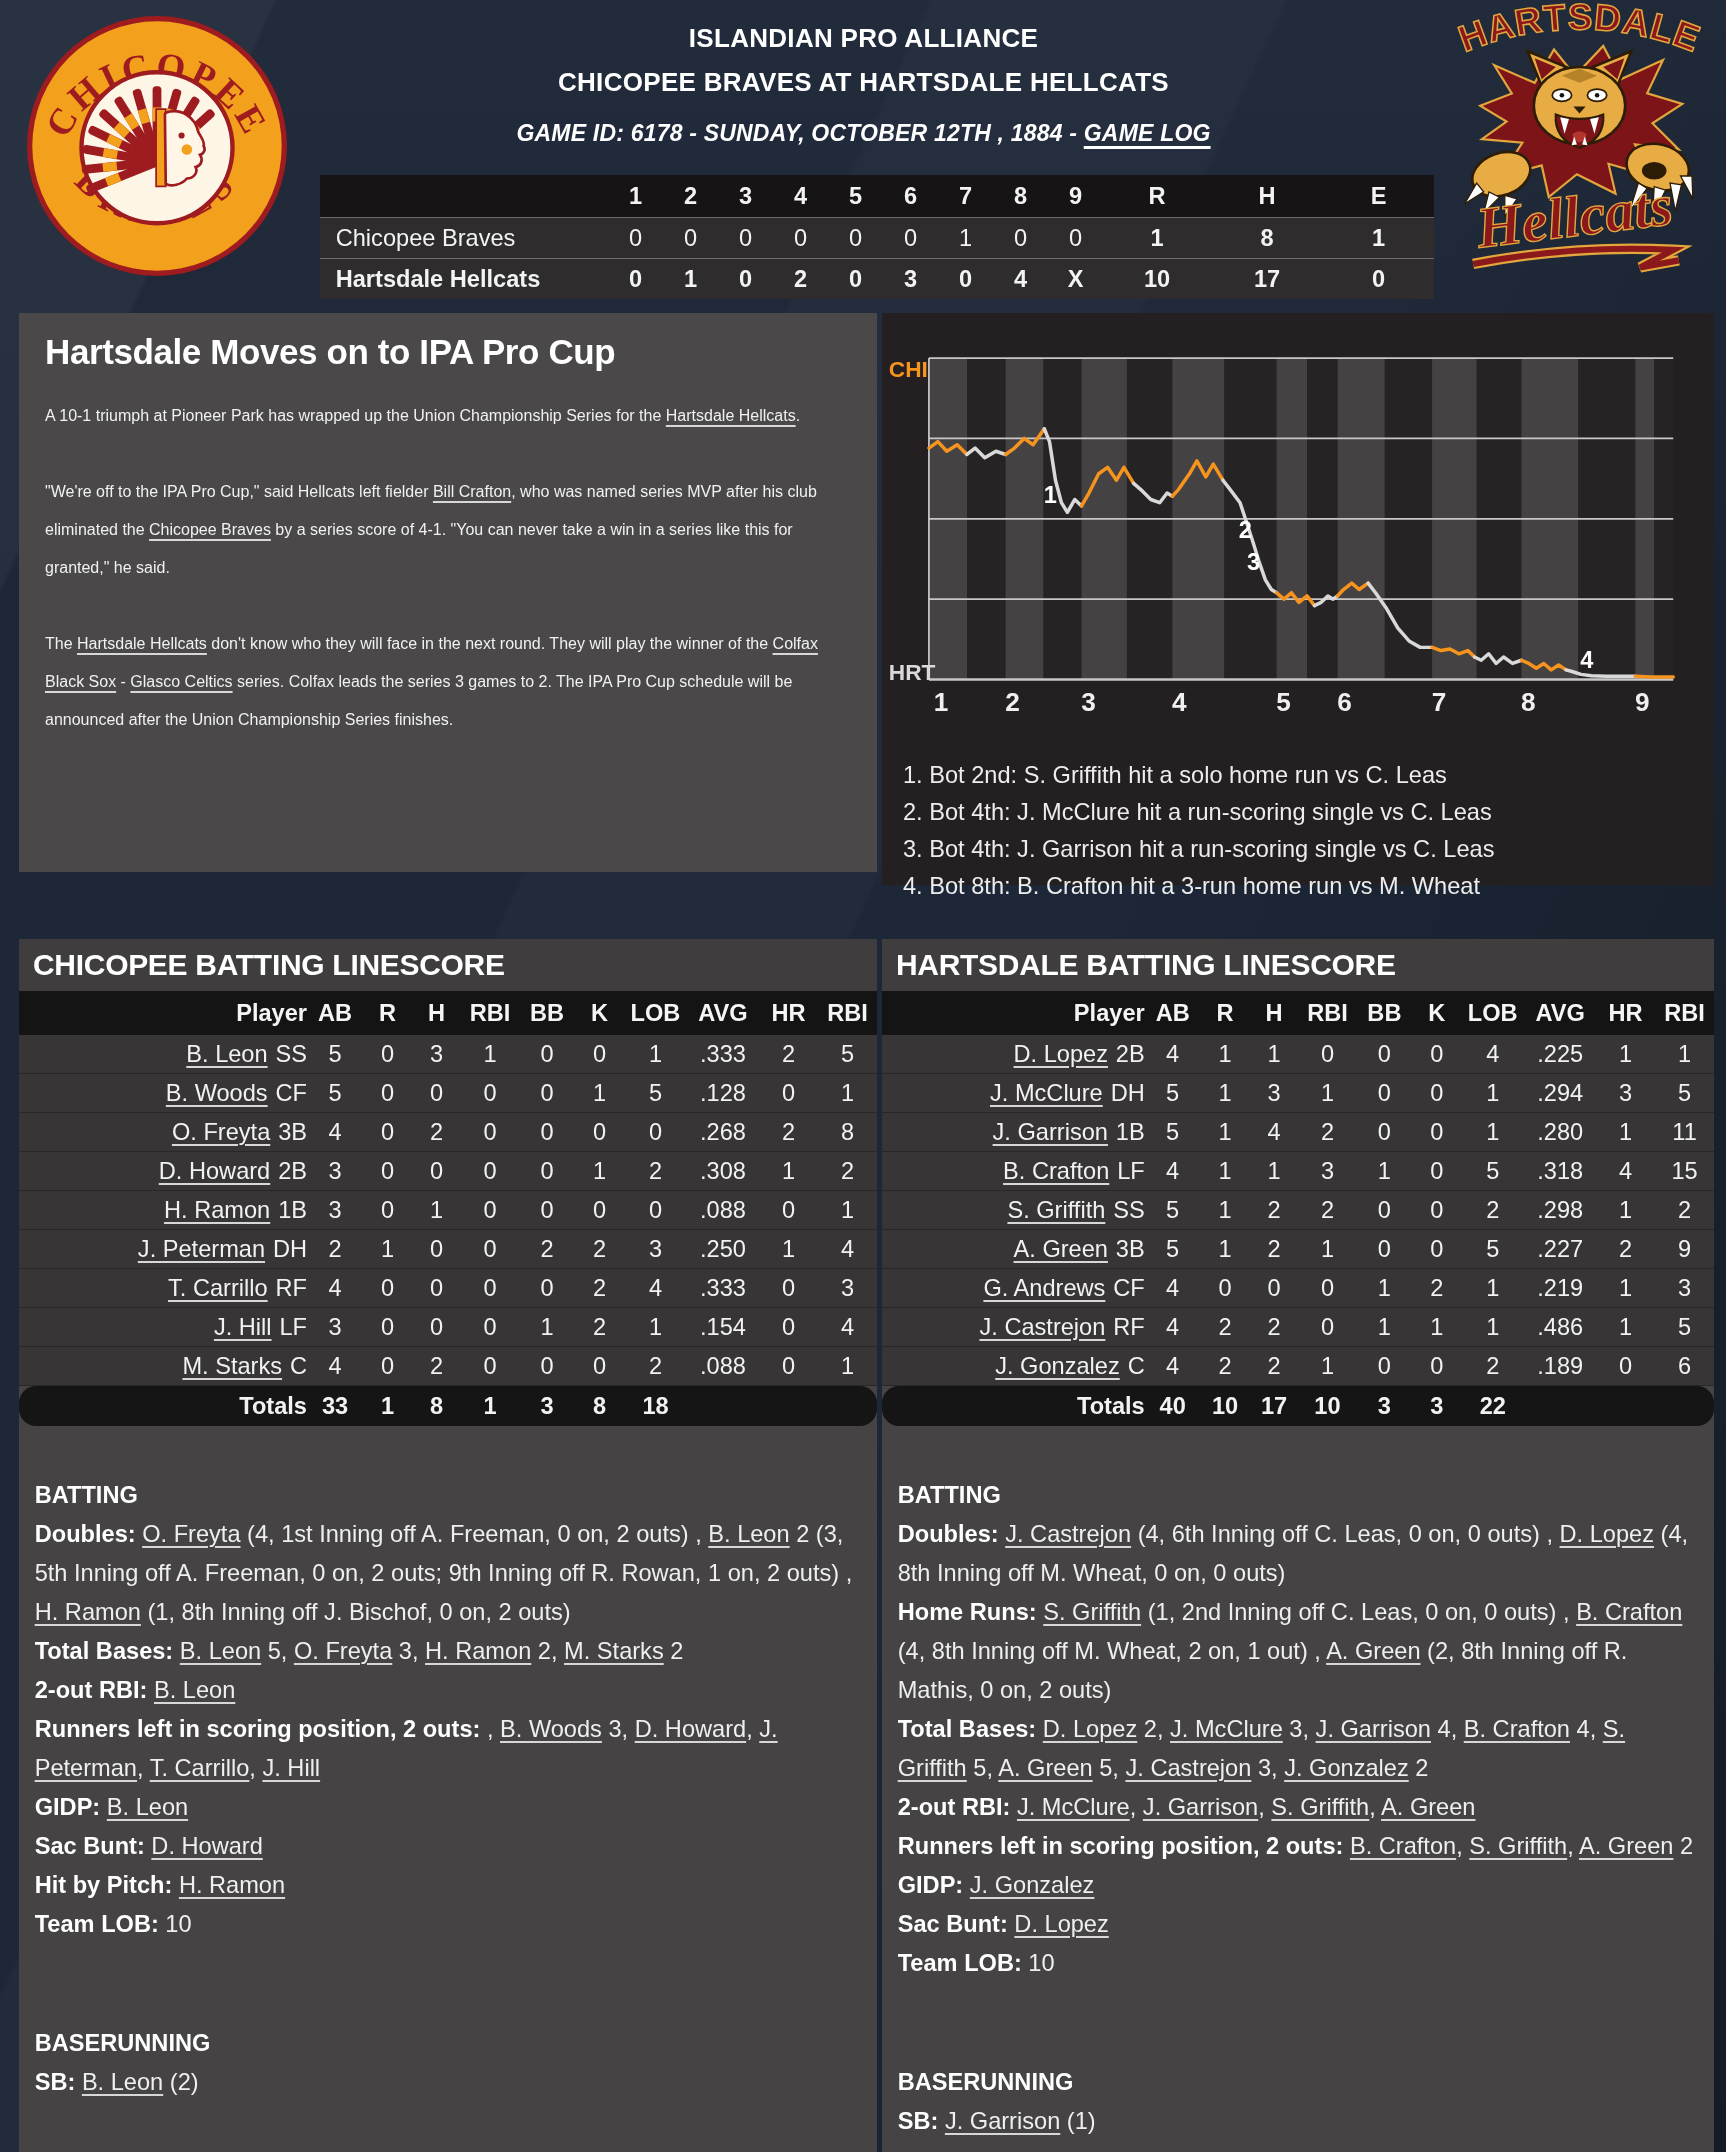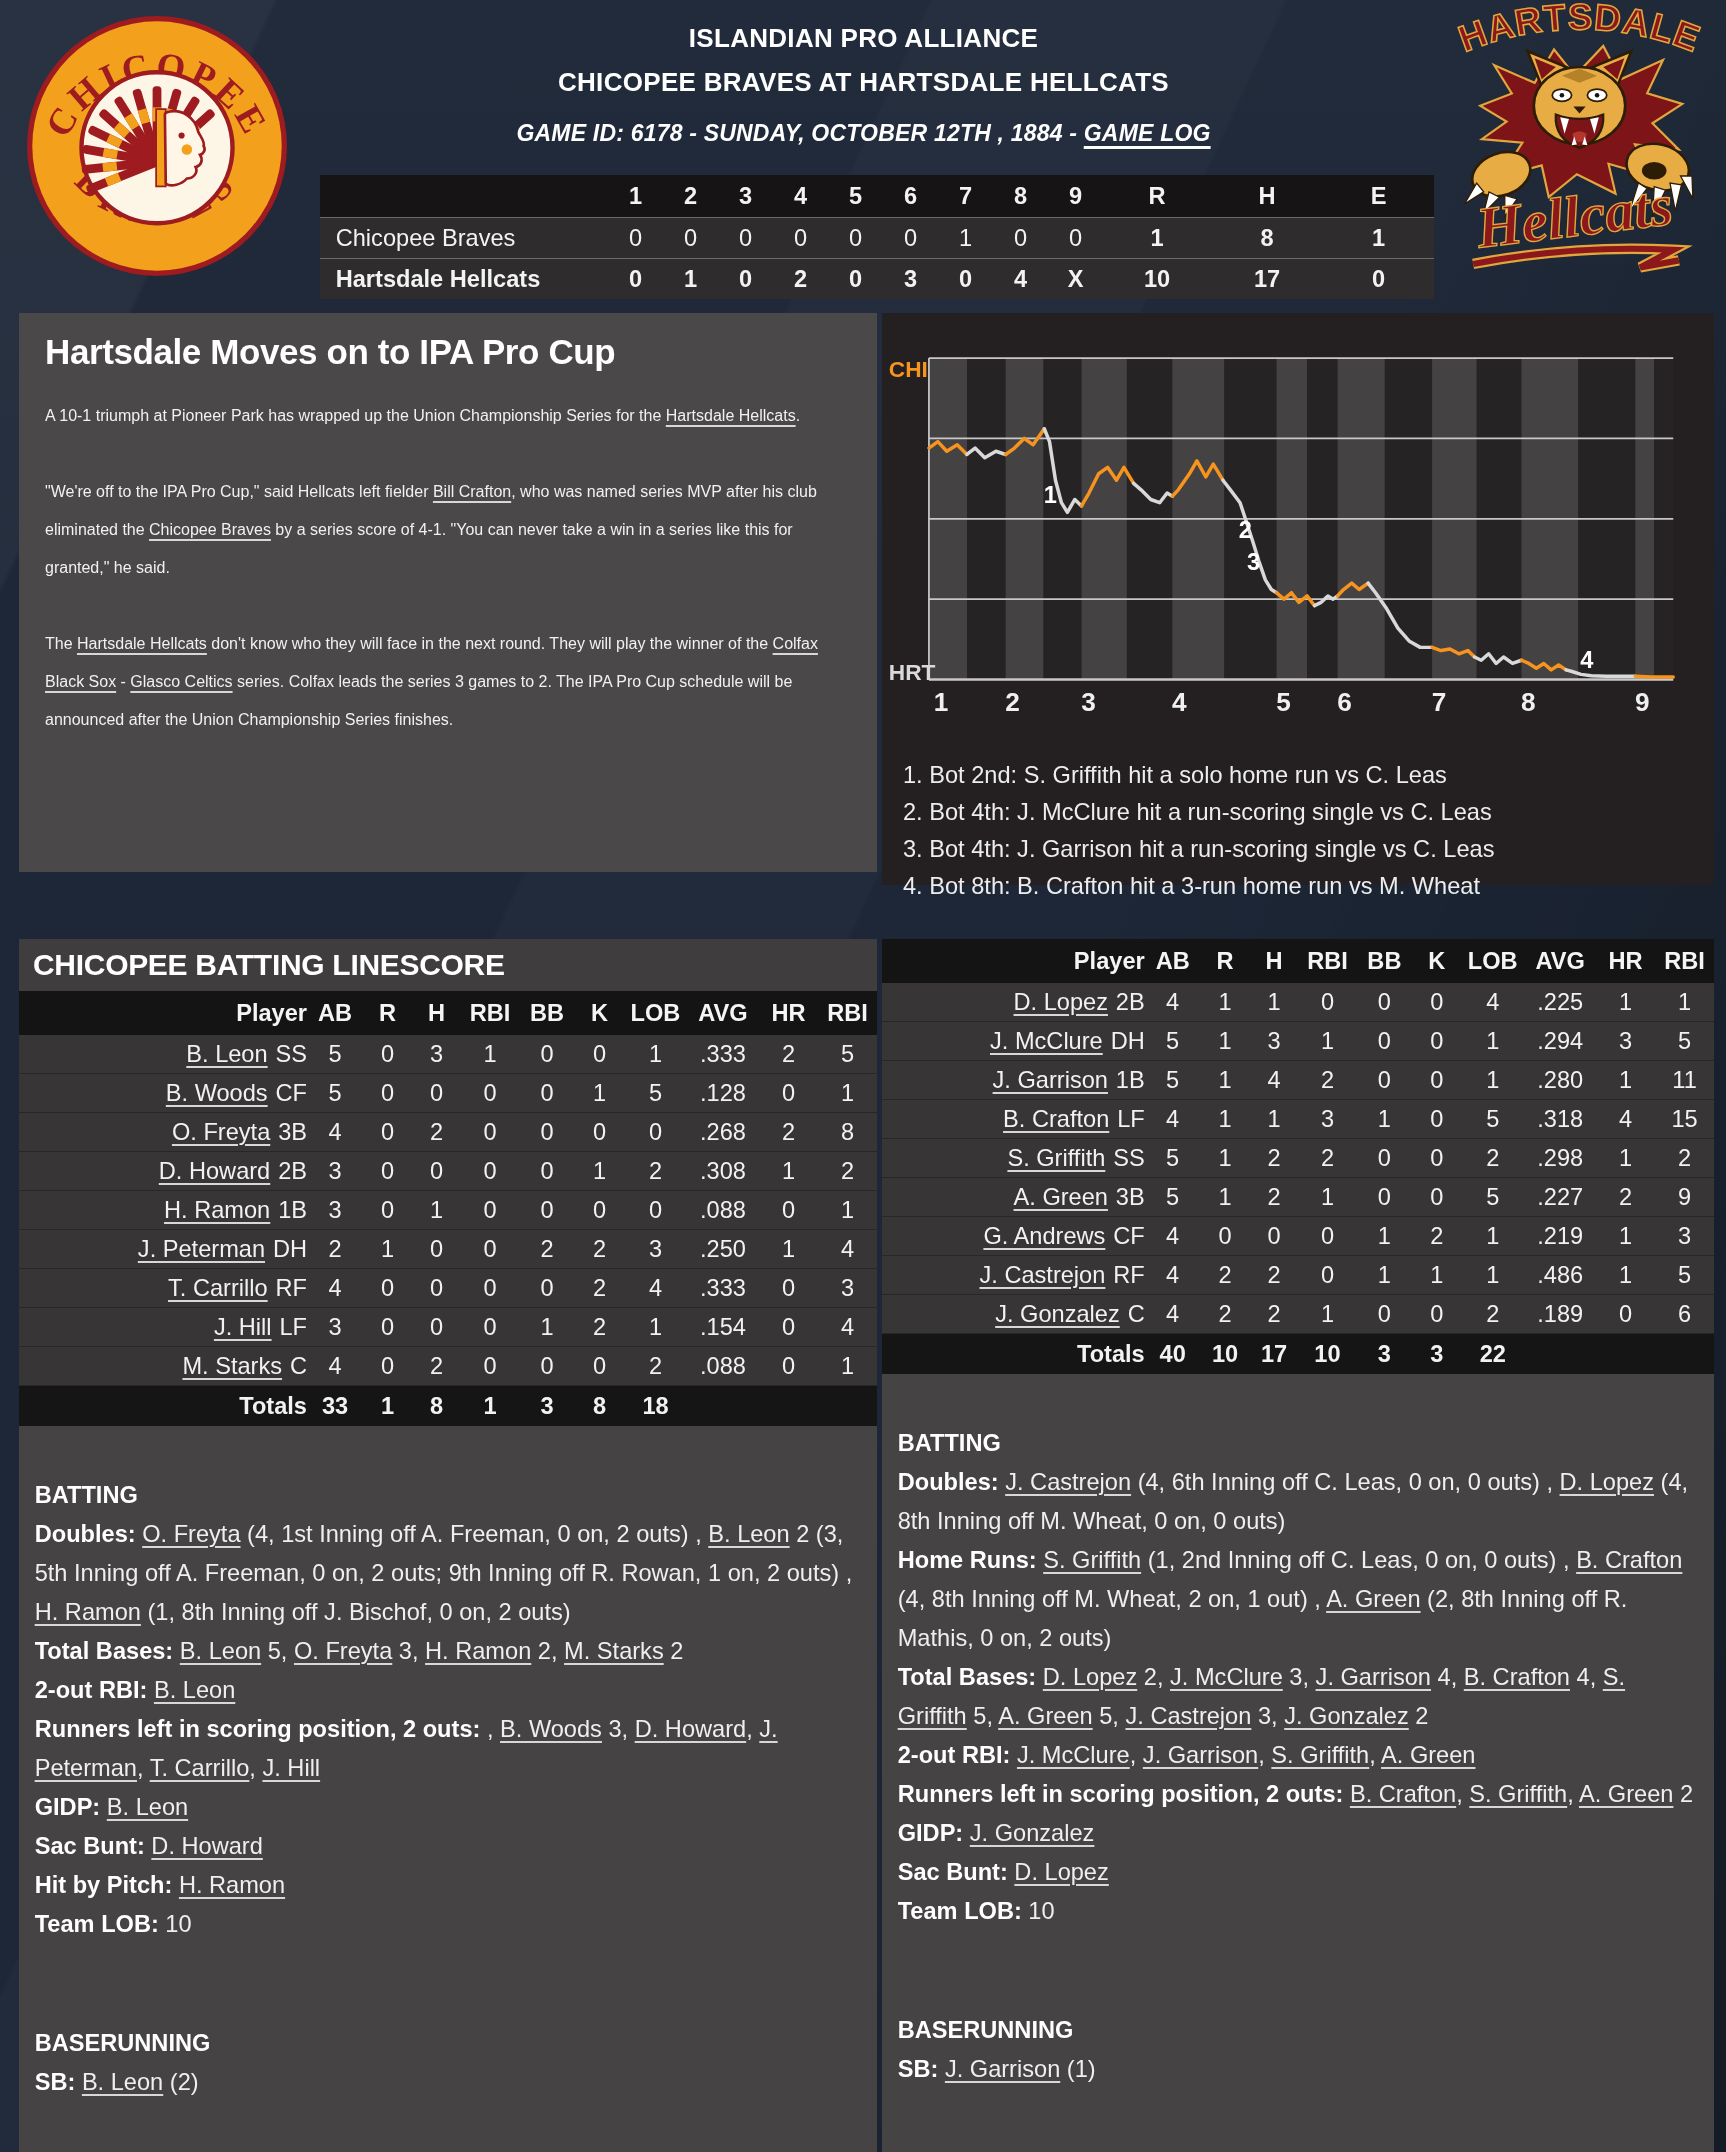--- a/index.html
+++ b/index.html
@@ -56,21 +56,21 @@
   .wp-hrt{fill:#d9d9d9;font-weight:bold;font-size:26px;font-family:"Liberation Sans",sans-serif;}
   .chart-notes{position:absolute;left:21px;top:444px;font-size:23.6px;line-height:37px;color:#ededed;}
 
   
   .bat{position:absolute;top:939px;height:1214px;background:#454343;box-sizing:border-box;overflow:hidden;}
   .bat-left{left:19px;width:858px;}
   .bat-right{left:882px;width:832px;}
   .bat-title{height:52px;line-height:52px;background:#3f3d3d;color:#fff;font-size:30px;font-weight:bold;padding-left:14px;letter-spacing:-0.3px;}
   .thead{display:flex;align-items:center;height:44px;background:#151414;font-size:23.6px;font-weight:bold;color:#f5f5f5;}
   .tr{display:flex;align-items:center;height:38px;background:#373535;border-bottom:1.7px solid #282626;font-size:23.6px;}
-  .tr.totals{height:40px;background:#161515;font-weight:bold;border-bottom:none;}
+  .tr.totals{height:40px;background:#161515;font-weight:bold;border-bottom:none;border-radius:17px;}
   .thead div:nth-of-type(1),.tr div:nth-of-type(1){width:288px;padding-left:14px;box-sizing:border-box;text-align:right;}
   .bat-right .thead div:nth-of-type(1),.bat-right .tr div:nth-of-type(1){width:263px;}
   .thead div,.tr div{text-align:center;}
   .thead div:nth-of-type(2),.tr div:nth-of-type(2){width:56px;}
   .thead div:nth-of-type(3),.tr div:nth-of-type(3){width:49px;}
   .thead div:nth-of-type(4),.tr div:nth-of-type(4){width:49px;}
   .thead div:nth-of-type(5),.tr div:nth-of-type(5){width:58px;}
   .thead div:nth-of-type(6),.tr div:nth-of-type(6){width:56px;}
   .thead div:nth-of-type(7),.tr div:nth-of-type(7){width:49px;}
   .thead div:nth-of-type(8),.tr div:nth-of-type(8){width:63px;}
@@ -498,20 +498,21 @@
         <div class="note-line"><span class="seg-b">Hit by Pitch: </span><span class="seg-l">H. Ramon</span></div>
         <div class="note-line"><span class="seg-b">Team LOB: </span><span class="seg-t">10</span></div>
         <div class="note-gap" style="height: 80px;"></div>
         <div class="note-header">BASERUNNING</div>
         <div class="note-line"><span class="seg-b">SB: </span><span class="seg-l">B. Leon</span><span class="seg-t"> (2)</span></div>
         <div class="note-gap" style="height: 80px;"></div>
       </div>
   </div>
 
   <div class="bat bat-right">
+    <div class="bat-title">HARTSDALE BATTING LINESCORE</div>
     <div class="thead">
       <div>Player</div>
 
     <div>AB</div>
         <div>R</div>
         <div>H</div>
         <div>RBI</div>
         <div>BB</div>
         <div>K</div>
         <div>LOB</div>

